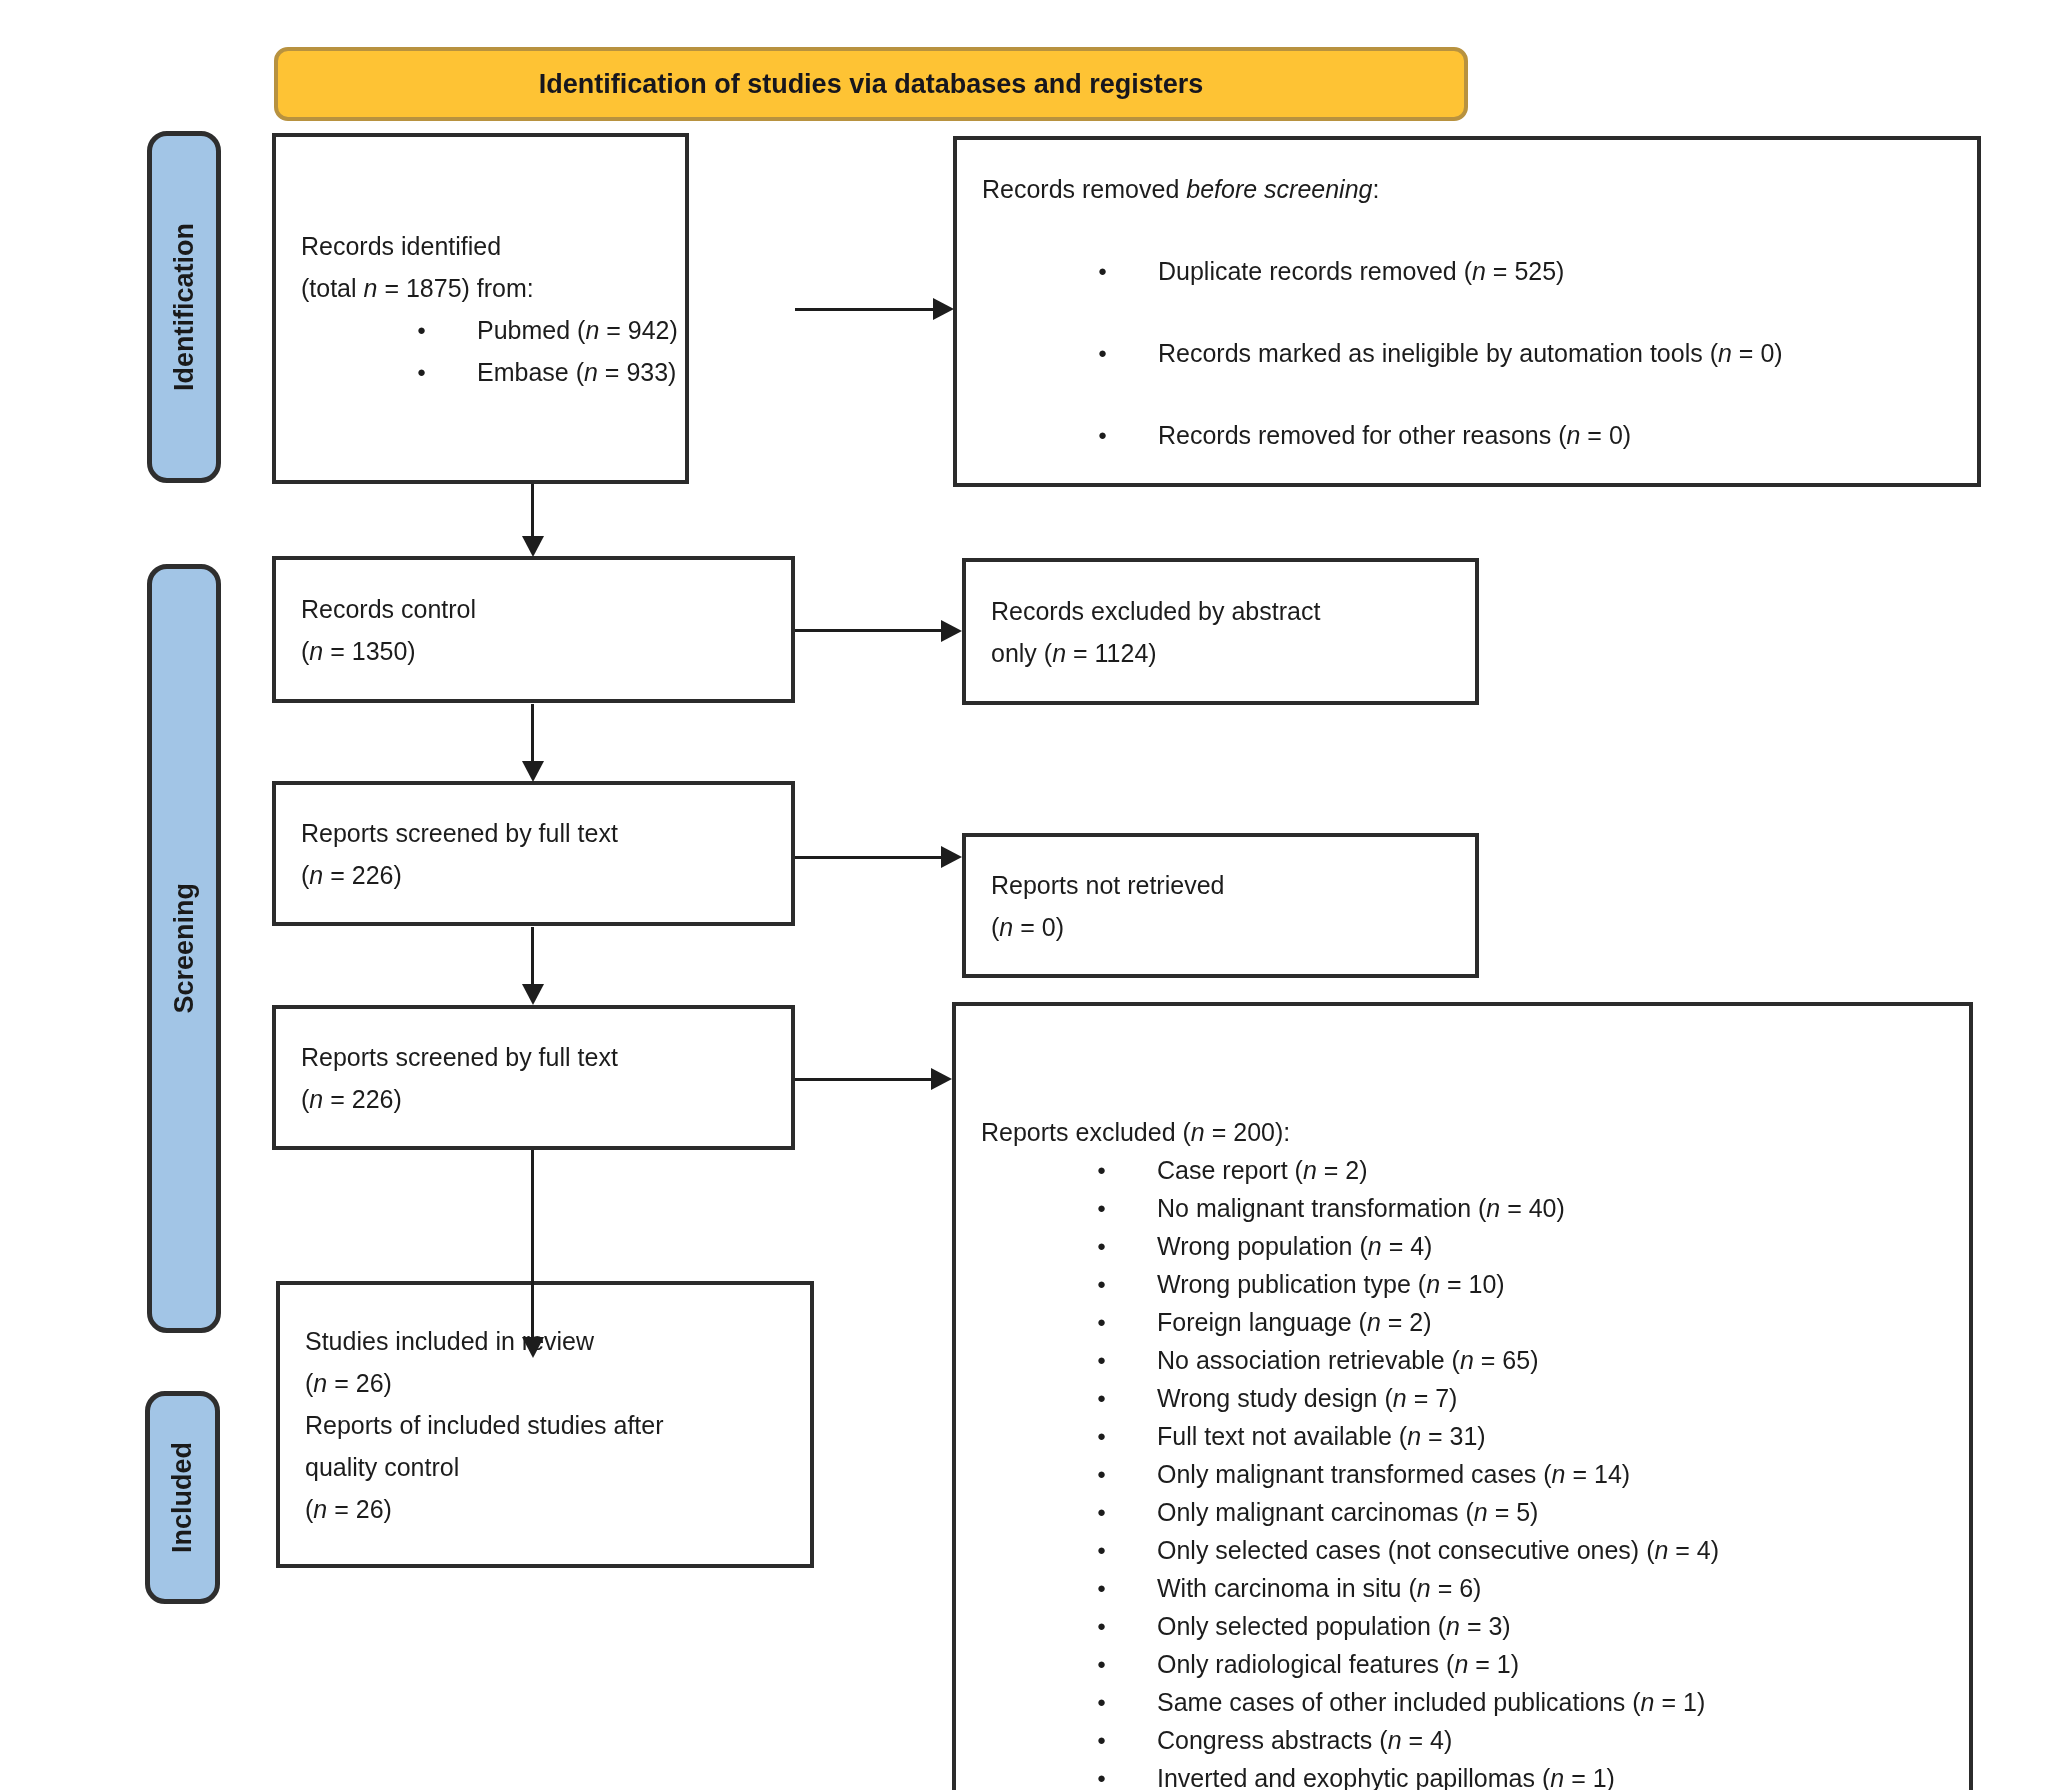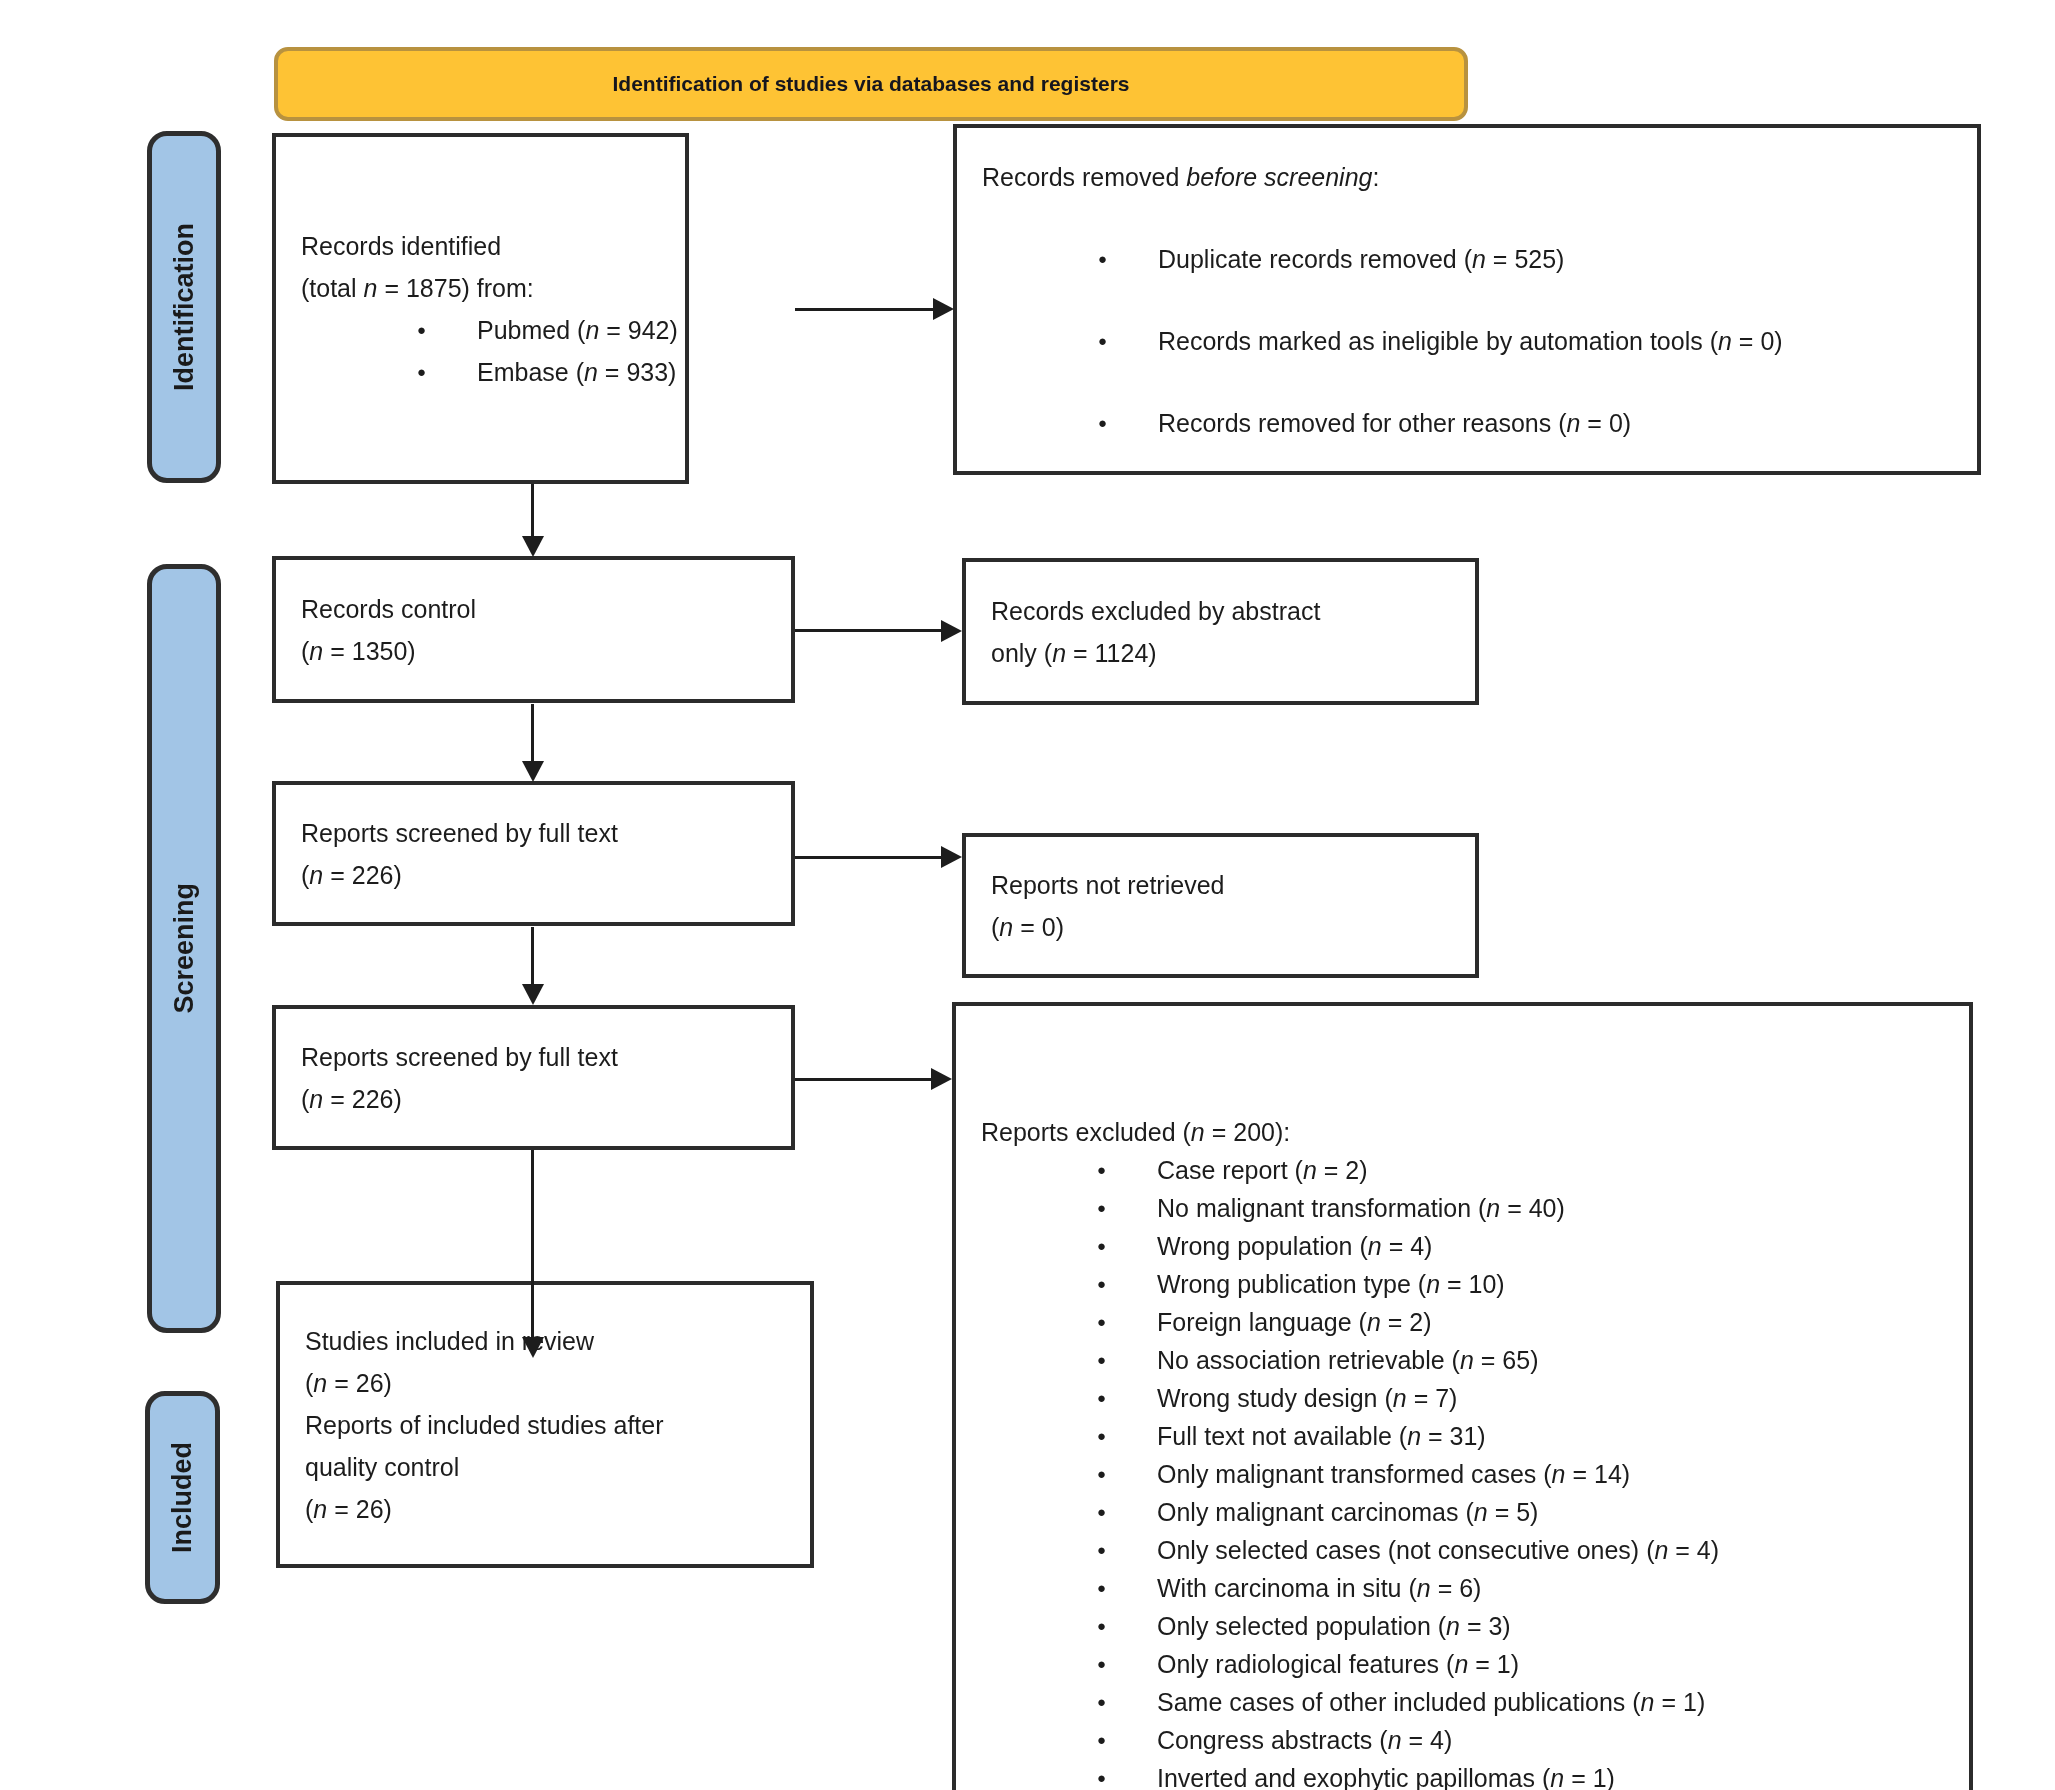--- a/index.html
+++ b/index.html
@@ -21,21 +21,21 @@
   }
   
   #banner{
     position:absolute;left:274px;top:47px;width:1194px;height:74px;
     background:var(--banner-fill);
     border:4.2px solid var(--banner-border);
     border-radius:14px;
     box-sizing:border-box;
     display:flex;align-items:center;justify-content:center;
   }
-  #banner span{font-weight:bold;font-size:21px;color:#16161e;}
+  #banner span{font-weight:bold;font-size:27px;color:#16161e;}
   
   .stage{
     position:absolute;
     background:var(--stage-fill);
     border:5.4px solid var(--stage-border);
     border-radius:20px;
     box-sizing:border-box;
     display:flex;align-items:center;justify-content:center;
   }
   .stage .stage-label{
@@ -60,21 +60,21 @@
   .line{white-space:nowrap;line-height:42px;position:relative;}
   .bullet{padding-left:176px;}
   .bullet::before{
     content:"●";
     position:absolute;left:116px;top:50%;transform:translateY(-50%);
     font-size:15px;color:var(--text-color);
   }
   .italic{font-style:italic;}
   i{font-style:italic;}
   #box-records-identified{left:272px;top:133px;width:417px;height:351px;}
-  #box-records-removed{left:953px;top:124px;width:1028px;height:351px;gap:40px;}
+  #box-records-removed{left:953px;top:136px;width:1028px;height:351px;gap:40px;}
   #box-records-screened{left:272px;top:556px;width:523px;height:147px;}
   #box-records-excluded-abstract{left:962px;top:558px;width:517px;height:147px;}
   #box-reports-fulltext-1{left:272px;top:781px;width:523px;height:145px;}
   #box-reports-not-retrieved{left:962px;top:833px;width:517px;height:145px;}
   #box-reports-fulltext-2{left:272px;top:1005px;width:523px;height:145px;}
   #box-reports-excluded{left:952px;top:1002px;width:1021px;height:906px;}
   #box-reports-excluded .line{line-height:38px;}
   #box-studies-included{left:276px;top:1281px;width:538px;height:287px;}
   
   .hline{position:absolute;height:3.3px;background:var(--arrow-color);}

